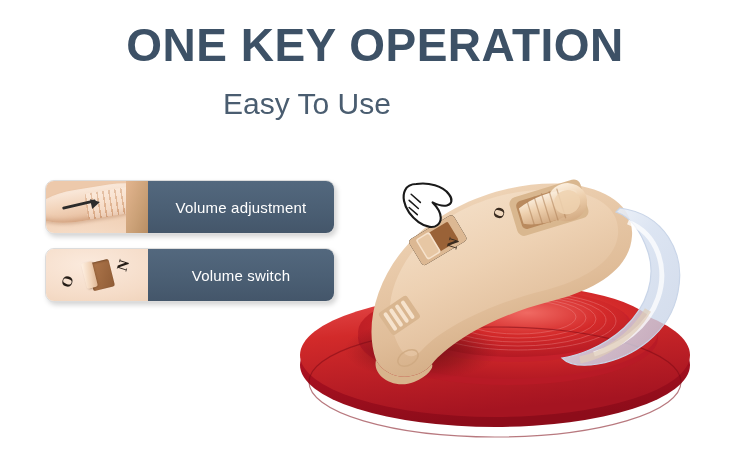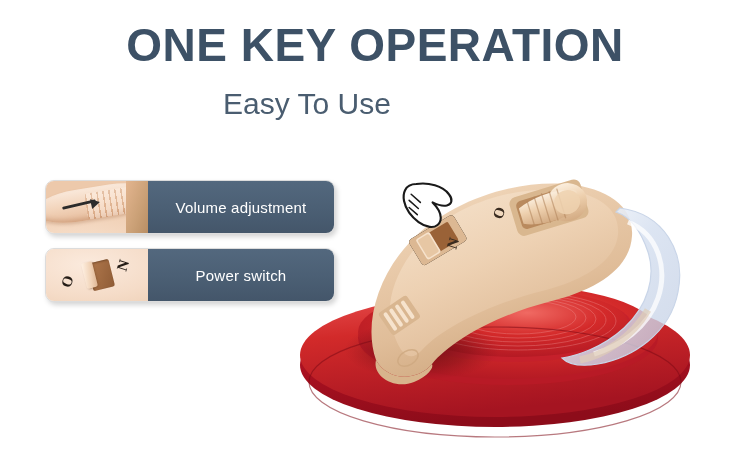--- a/index.html
+++ b/index.html
@@ -152,21 +152,21 @@
       <div class="panel">Volume adjustment</div>
     </div>
 
     <div class="callout">
       <div class="thumb thumb-pwr">
         <div class="slot"></div>
         <div class="slider"></div>
         <div class="lbl lbl-o">O</div>
         <div class="lbl lbl-n">N</div>
       </div>
-      <div class="panel">Power switch</div>
+      <div class="panel">Volume switch</div>
     </div>
 
   </div>
 
   <div class="product">
     <svg width="470" height="300" viewBox="0 0 470 300" xmlns="http://www.w3.org/2000/svg">
       <defs>
         <linearGradient id="discTopG" x1="0" y1="0" x2="0.3" y2="1">
           <stop offset="0%" stop-color="#e85050"></stop>
           <stop offset="35%" stop-color="#d22a2a"></stop>

